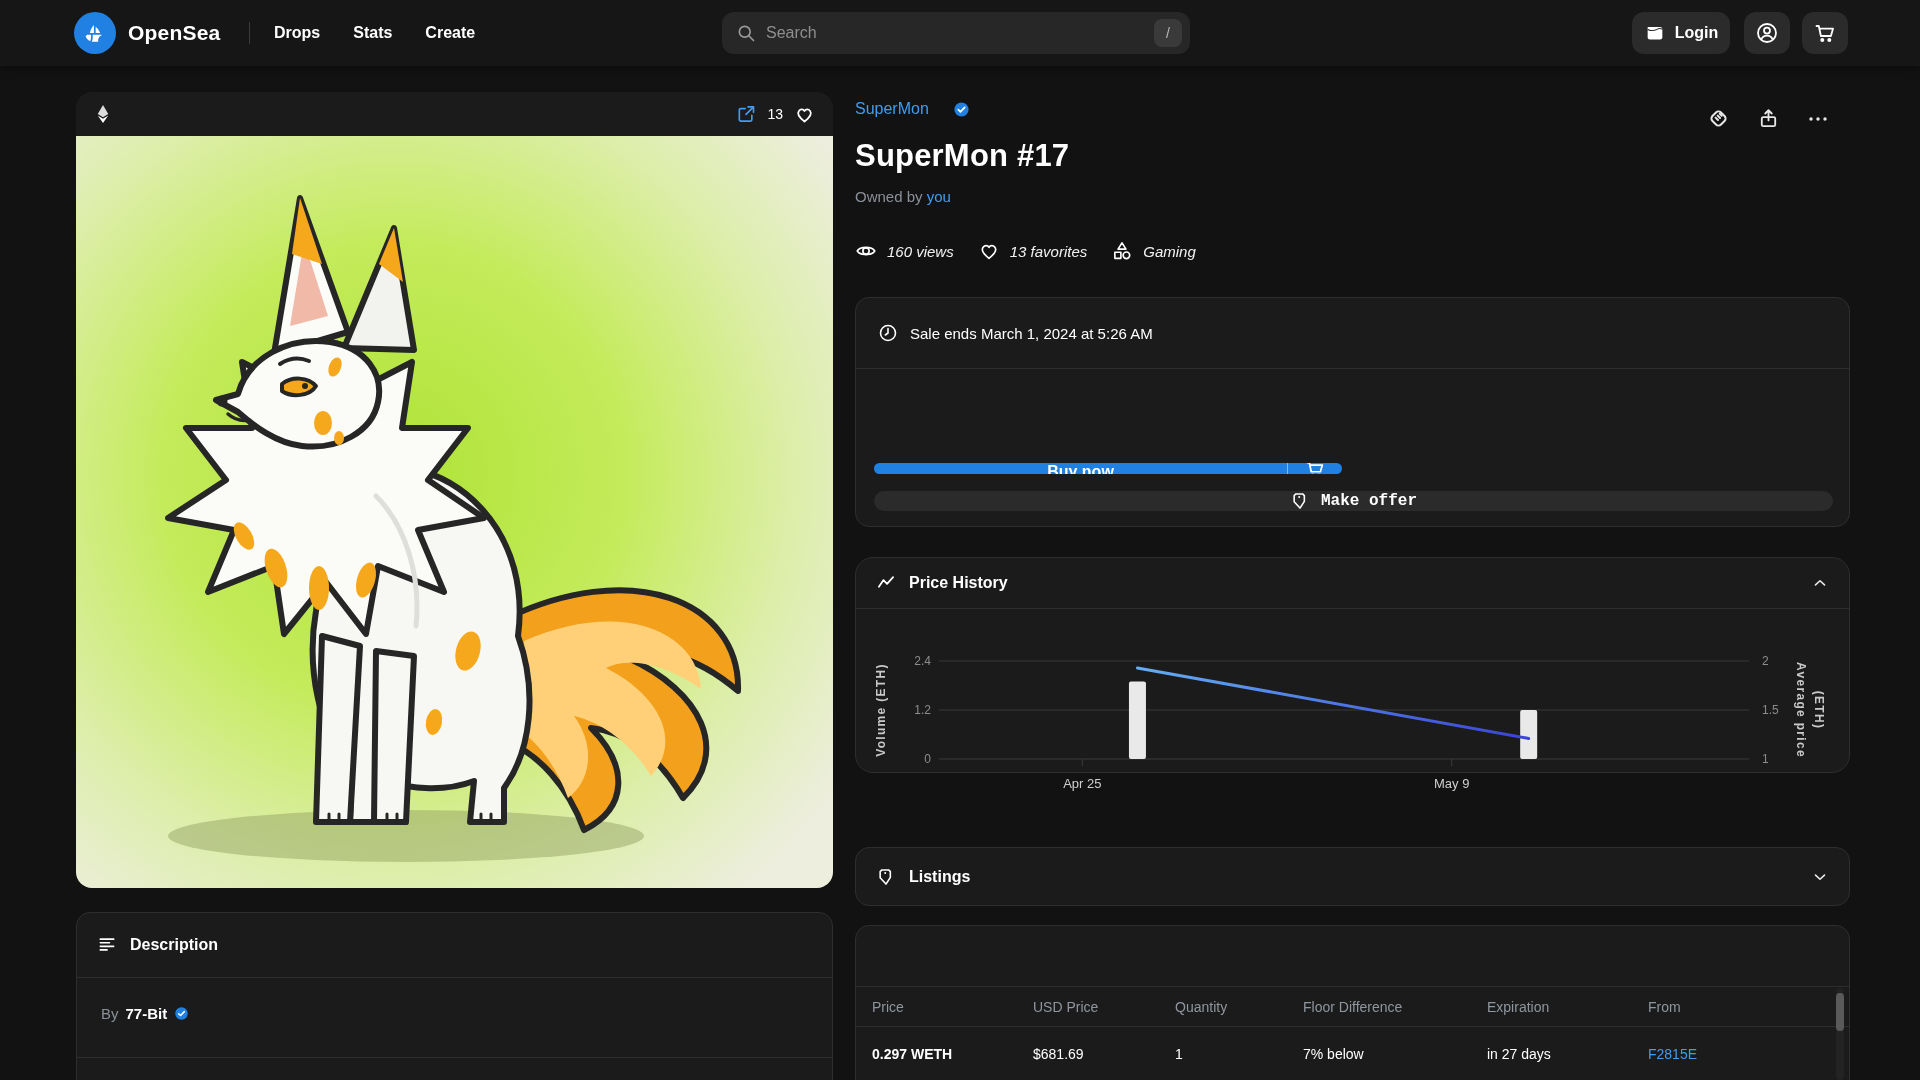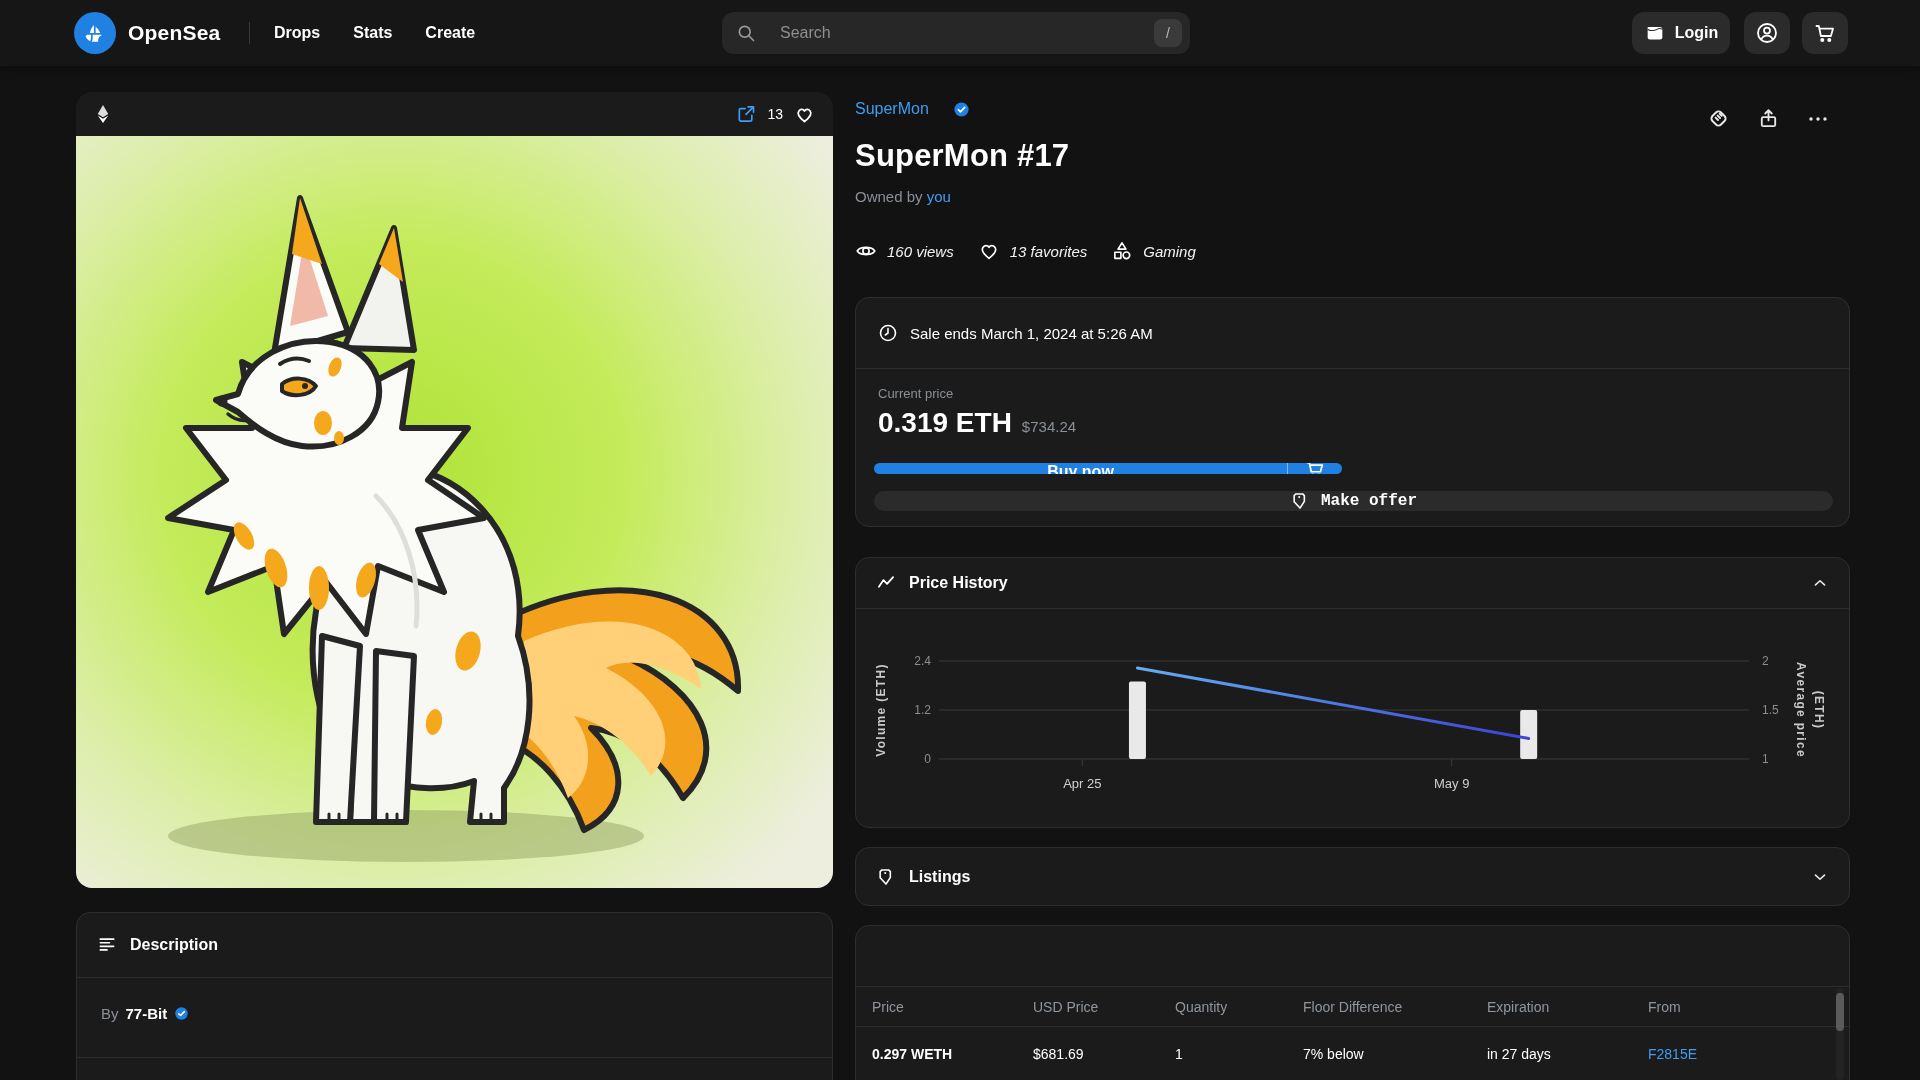--- a/index.html
+++ b/index.html
@@ -12,21 +12,21 @@
   .topnav { position:absolute; left:0; top:0; width:1920px; height:66px; background:#161616;
             box-shadow:0 2px 10px rgba(0,0,0,.4); z-index:20; }
   .logo-wrap { position:absolute; left:74px; top:12px; display:flex; align-items:center; gap:12px; cursor:pointer; }
   .logo-circle { width:42px; height:42px; border-radius:50%; background:var(--accent,#2081e2);
                  display:flex; align-items:center; justify-content:center; }
   .brand { font-size:21px; font-weight:bold; letter-spacing:.2px; }
   .nav-divider { position:absolute; left:249px; top:22px; width:1px; height:22px; background:#3a3a3a; }
   .nav-links { position:absolute; left:274px; top:0; height:66px; display:flex; align-items:center; gap:33px; }
   .nav-link { font-size:16px; font-weight:bold; color:#fff; cursor:pointer; }
   .searchbar { position:absolute; left:722px; top:12px; width:468px; height:42px; background:#272727;
-               border-radius:12px; display:flex; align-items:center; padding:0 8px 0 14px; gap:24px; }
+               border-radius:12px; display:flex; align-items:center; padding:0 8px 0 14px; gap:10px; }
   .searchbar input { flex:1; background:transparent; border:none; outline:none; color:#e8e8e8; font-size:16px;
                      font-family:"Liberation Sans","DejaVu Sans",sans-serif; }
   .searchbar input::placeholder { color:#8f8f8f; }
   .slash-hint { width:28px; height:28px; border-radius:8px; background:#3a3a3a; color:#b9b9b9;
                 display:flex; align-items:center; justify-content:center; font-size:14px; }
   .nav-btn { position:absolute; top:12px; height:42px; background:#2b2b2b; border-radius:12px; border:none;
              color:#fff; display:flex; align-items:center; justify-content:center; cursor:pointer; }
   .login-btn { left:1632px; width:98px; gap:9px; font-size:16px; font-weight:bold; }
   .profile-btn { left:1744px; width:46px; }
   .cart-btn { left:1802px; width:46px; }
@@ -73,21 +73,21 @@
   .btn-row { position:absolute; left:18px; top:165px; width:959px; height:48px; display:flex; gap:17px;flex-direction:column; }
   .buy-group { display:flex; width:468px; border-radius:12px; overflow:hidden; }
   .buy-main { flex:1; background:var(--accent,#2081e2); border:none; color:#fff; font-size:16px; font-weight:bold;
               cursor:pointer; border-right:1px solid rgba(255,255,255,.45); }
   .buy-cart { width:54px; background:var(--accent,#2081e2); border:none; color:#fff; display:flex;
               align-items:center; justify-content:center; cursor:pointer; }
   .offer-btn { flex:1; background:#2b2b2b; border:none; border-radius:12px; color:#fff; font-size:16px;
                font-weight:bold; display:flex; align-items:center; justify-content:center; gap:11px; cursor:pointer;font-family:Liberation Mono, monospace; }
 
   
-  .ph-card { left:855px; top:557px; width:995px; height:271px; }
+  .ph-card { left:855px; top:557px; width:995px; height:216px;border-radius:18px; }
   .ph-head { height:50px; }
   .chart { position:absolute; left:0; top:51px; }
   .tick { fill:#8d8d8d; font-size:12px; font-family:"Liberation Sans",sans-serif; }
   .xlab { fill:#cfcfcf; font-size:13px; font-family:"Liberation Sans",sans-serif; }
   .axis-title { fill:#c9c9c9; font-size:12px; font-weight:bold; letter-spacing:1.3px;
                 font-family:"Liberation Sans",sans-serif; }
 
   
   .listings-card { left:855px; top:847px; width:995px; height:59px; }
   .listings-head { height:57px; }
@@ -330,27 +330,20 @@
     <div class="sale-ends">
       <span style="display:flex;">
         <svg width="20" height="20" viewBox="0 0 24 24" fill="none" stroke="#fff" stroke-width="1.9" stroke-linecap="round">
             <circle cx="12" cy="12" r="9"></circle>
             <path d="M12 6.5V12l-3.2 2.4"></path>
           </svg>
       </span>
       <span>Sale ends March 1, 2024 at 5:26 AM</span>
     </div>
     <div class="divider" style="top:70px;"></div>
-    <div class="price-block">
-      <div class="price-label">Current price</div>
-      <div class="price-line">
-        <span class="price-eth">0.319 ETH</span>
-        <span class="price-usd">$734.24</span>
-      </div>
-    </div>
     <div class="btn-row">
       <div class="buy-group">
         <button class="buy-main">Buy now</button>
         <button class="buy-cart">
           <span style="display:flex;">
             <svg width="22" height="22" viewBox="0 0 24 24" fill="none" stroke="#fff" stroke-width="1.9" stroke-linejoin="round" stroke-linecap="round">
                 <path d="M3.5 5h2.3l2.1 10h10l2.1-7.3H7.1"></path>
                 <circle cx="9.3" cy="19" r="1.1" fill="#fff"></circle>
                 <circle cx="16.3" cy="19" r="1.1" fill="#fff"></circle>
               </svg>

